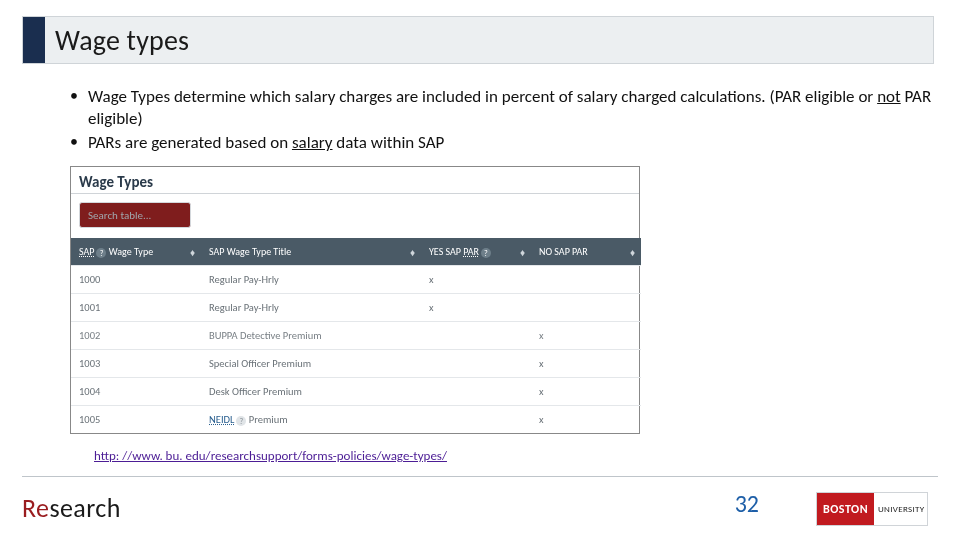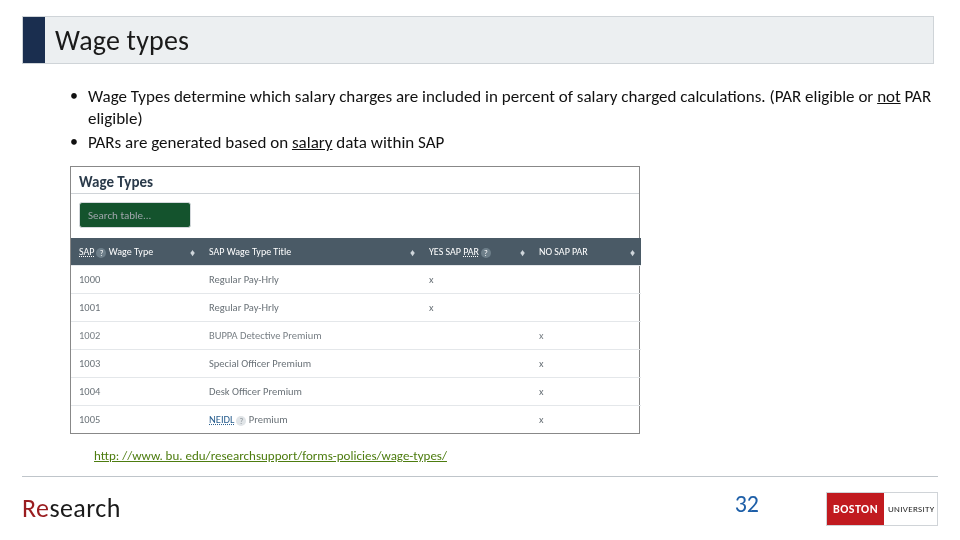--- a/index.html
+++ b/index.html
@@ -41,21 +41,21 @@
   }
   .tb-title {
     font-size: 15px; font-weight: 700; color: #2a3a4a;
     padding: 6px 8px 2px 8px;
   }
   .tb-divider { height: 1px; background: #d0d4d8; margin: 0 0 0 0; }
   .tb-search {
     margin: 8px 8px 10px 8px; width: 112px; height: 26px;
     border: 1px solid #d4d8dc; border-radius: 3px;
     font-size: 11px; color: #a0a6ac; display: flex; align-items: center;
-    padding-left: 8px; background: #14532d;
+    padding-left: 8px; background: #7f1d1d;
   }
   table.tb { width: 100%; border-collapse: collapse; table-layout: fixed; }
   thead.tb-head tr { background: #4a5a66; color: #fff; }
   thead.tb-head th {
     font-size: 10px; font-weight: 500; text-align: left;
     padding: 7px 8px; position: relative;
     border-right: none;
   }
   thead.tb-head th .sort {
     position: absolute; right: 6px; top: 50%; transform: translateY(-50%);
@@ -82,40 +82,40 @@
   tbody.tb-body td .qdot {
     display:inline-block; width:10px; height:10px; border-radius:50%;
     background:#e0e4e7; color:#8a9298; font-size:8px; line-height:10px;
     text-align:center; vertical-align: middle; margin-left:2px;
   }
   tbody.tb-body tr.blur td { filter: blur(0.6px); opacity: 0.9; }
 
   
   .src-link {
     position: absolute; left: 94px; top: 448px;
-    font-size: 13px; color: #4d7c0f; text-decoration: underline;
+    font-size: 13px; color: #4c1d95; text-decoration: underline;
   }
 
   
   .footer-rule {
     position: absolute; left: 22px; top: 476px; width: 916px; height: 1px;
     background: #bfc5ca;
   }
   .footer-left {
     position: absolute; left: 22px; bottom: 16px;
     font-size: 26px; letter-spacing: 0.4px;
   }
   .footer-left .re { color: #9a1c1f; font-weight: 400; }
   .footer-left .search { color: #1a1a1a; font-weight: 400; }
   .page-num {
     position: absolute; right: 201px; bottom: 22px;
     font-size: 24px; color: #1e5fa8;
   }
   .bu-logo {
-    position: absolute; right: 22px; bottom: 14px;
+    position: absolute; right: 32px; bottom: 14px;
     width: 112px; height: 34px;
     border: 1px solid #d0d4d8; display: flex; align-items: stretch;
   }
   .bu-logo .bu-red {
     background: #c11a1f; color: #fff; font-weight: 700;
     display: flex; align-items: center; padding: 0 6px; font-size: 12px;
     letter-spacing: 0.5px;
   }
   .bu-logo .bu-txt {
     flex: 1; background: #fff; color: #222; font-size: 9px; line-height: 1.05;

